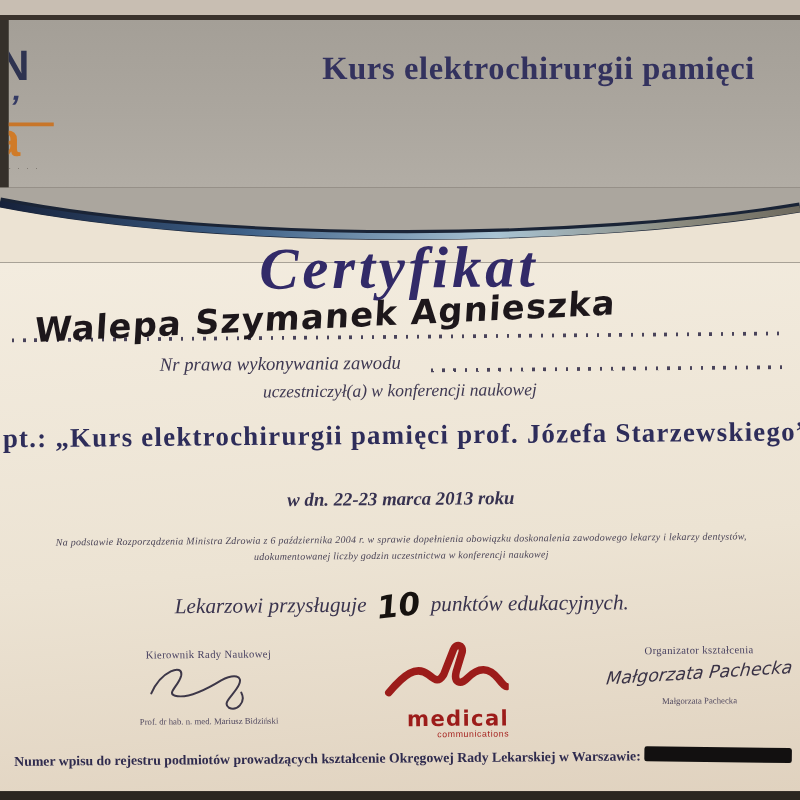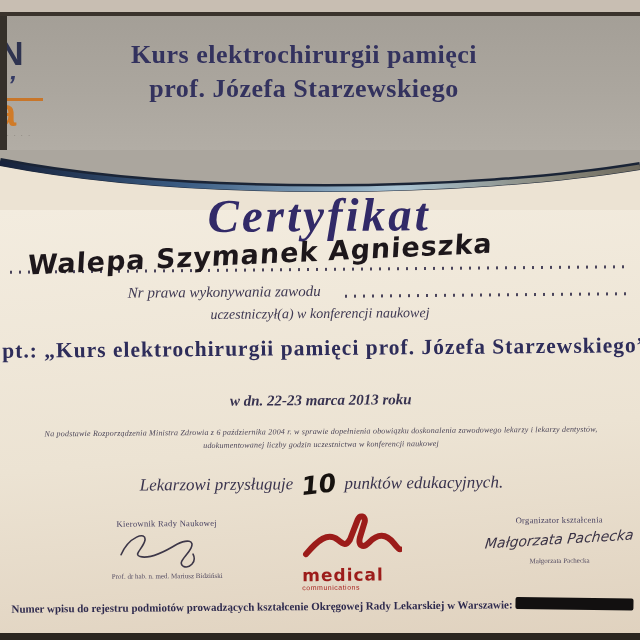--- a/index.html
+++ b/index.html
@@ -22,21 +22,21 @@
   .pl-n{position:absolute;left:-8px;top:-6px;font-family:"Liberation Sans",sans-serif;
       font-weight:bold;font-size:34px;color:#2e3350;}
   .pl-s{position:absolute;left:-14px;top:30px;font-family:"Liberation Sans",sans-serif;
       font-weight:bold;font-style:italic;font-size:26px;color:#343a64;}
   .pl-rule{position:absolute;left:-4px;top:58px;width:40px;height:3px;background:#c8762a;}
   .pl-a{position:absolute;left:-12px;top:52px;font-family:"Liberation Sans",sans-serif;
       font-weight:bold;font-size:38px;color:#d07b28;}
   .pl-dots{position:absolute;left:0px;top:92px;font-family:"Liberation Sans",sans-serif;
       font-size:5px;letter-spacing:2px;color:#4a443c;}
 
-  .header-title{position:absolute;left:24px;top:38px;width:560px;text-align:center;
+  .header-title{position:absolute;left:44px;top:38px;width:560px;text-align:right;
       color:#33325e;font-weight:bold;font-size:26px;line-height:34px;letter-spacing:.5px;}
 
   
   .swoosh{position:absolute;left:0;top:150px;width:640px;height:60px;}
   .body-paper{position:absolute;left:0;top:210px;width:640px;height:423px;
       background:linear-gradient(175deg,#f3ecdf 0%,#ece3d3 55%,#e0d2bf 100%);}
 
   .content{position:absolute;left:0;top:0;width:640px;height:640px;transform:rotate(-0.5deg);}
 
   .cert-heading{position:absolute;left:0;top:188px;width:640px;text-align:center;
@@ -71,21 +71,21 @@
       margin:0 4px;vertical-align:-4px;}
 
   .sig-block{position:absolute;text-align:center;color:#474060;}
   .sig-role{font-size:8.5px;letter-spacing:.3px;}
   .sig-name{font-size:7px;color:#524a60;}
   .sig-left{left:70px;top:517px;width:190px;}
   .sig-right{left:470px;top:517px;width:175px;}
   .sig-script{font-family:"DejaVu Sans",cursive;font-style:italic;font-size:14px;
       color:#3a3346;transform:rotate(-3deg) skewX(-10deg);margin:6px 0 10px;white-space:nowrap;}
 
-  .org-logo{position:absolute;left:300px;top:512px;width:105px;text-align:left;}
+  .org-logo{position:absolute;left:300px;top:512px;width:105px;text-align:right;}
   .logo-word{font-family:"DejaVu Sans",sans-serif;font-weight:bold;font-size:17px;
       letter-spacing:1px;color:#9c1c1a;line-height:15px;}
   .logo-sub{font-family:Liberation Sans, sans-serif;font-size:7px;letter-spacing:.5px;
       color:#a62420;line-height:9px;}
 
   .registry{position:absolute;left:0;top:600px;width:640px;text-align:center;
       font-weight:bold;font-size:11px;color:#2f2b4e;white-space:nowrap;}
   .redaction{display:inline-block;width:118px;height:12px;background:#121010;
       border-radius:2px;transform:rotate(1.2deg);vertical-align:-2px;margin-left:3px;}
 </style>
@@ -103,21 +103,20 @@
   <div class="partial-logo">
     <div class="pl-n">N</div>
     <div class="pl-s">s’</div>
     <div class="pl-rule"></div>
     <div class="pl-a">a</div>
     <div class="pl-dots">· · · ·</div>
   </div>
 
   <div class="header-title">
     <div>Kurs elektrochirurgii pamięci</div>
-    <div>prof. Józefa Starzewskiego</div>
   </div>
 
   <svg class="swoosh" viewBox="0 0 640 60" preserveAspectRatio="none">
     <defs>
       <linearGradient id="ribbon" x1="0" y1="0" x2="1" y2="0">
         <stop offset="0" stop-color="#16213a"></stop>
         <stop offset="0.3" stop-color="#3d5f86"></stop>
         <stop offset="0.62" stop-color="#a9c4d4"></stop>
         <stop offset="0.85" stop-color="#8a8a7e"></stop>
         <stop offset="1" stop-color="#6e6a5e"></stop>

